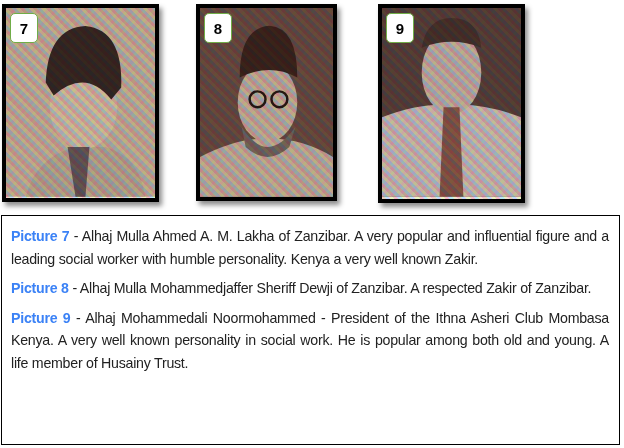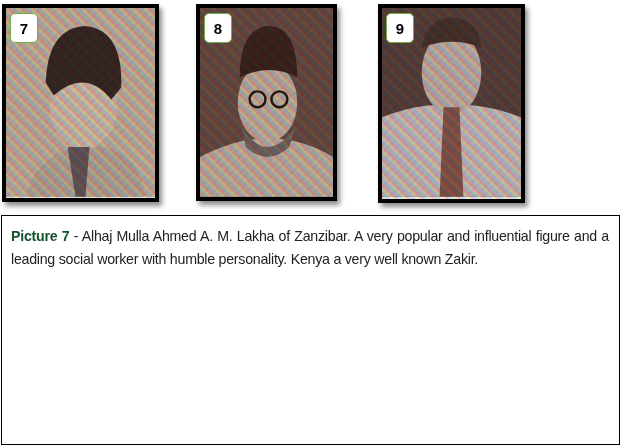--- a/index.html
+++ b/index.html
@@ -26,21 +26,21 @@
     display:flex; align-items:center; justify-content:center;
     font-weight:bold; font-size:15px; color:#000; z-index:2;
   }
   .caption-box {
     position:absolute; left:1px; top:215px; width:619px; height:230px;
     box-sizing:border-box; border:1px solid #000; background:#fff;
     padding:9px 10px 0 9px;
     font-size:14.2px; line-height:22.5px; color:#222;
   }
   .para { margin:0 0 7px 0; text-align:justify; letter-spacing:-0.25px; }
-  .para b { color:#14532d; }
+  .para b { color:#3b82f6; }
 </style>
 </head>
 <body>
 
 <div class="photo p7">
   <svg class="img" viewBox="0 0 150 190" preserveAspectRatio="none">
     <rect width="150" height="190" fill="#cdb9a8"></rect>
     <path d="M20 190 Q30 150 70 140 L100 140 Q135 150 140 190 Z" fill="#bfaea0"></path>
     <ellipse cx="78" cy="100" rx="34" ry="42" fill="#d9c6b4"></ellipse>
     <path d="M40 75 Q42 20 80 18 Q118 22 116 80 L106 92 Q80 60 48 88 Z" fill="#3a2a26"></path>
@@ -71,13 +71,15 @@
     <ellipse cx="70" cy="65" rx="30" ry="42" fill="#c9b8b2"></ellipse>
     <path d="M40 40 Q45 10 70 10 Q97 10 100 40 Q70 28 40 40 Z" fill="#4a3530"></path>
     <path d="M62 100 L78 100 L82 190 L58 190 Z" fill="#8a5a50"></path>
   </svg>
   <div class="halftone"></div>
   <div class="label">9</div>
 </div>
 
 <div class="caption-box">
   <p class="para"><b>Picture 7</b><span> - Alhaj  Mulla Ahmed A. M. Lakha of Zanzibar.   A very popular and influential figure and a leading social worker with humble personality.  Kenya a very well known Zakir.</span></p>
+  <p class="para"><b>Picture 8</b><span> - Alhaj Mulla Mohammedjaffer Sheriff Dewji of Zanzibar.  A respected Zakir of Zanzibar.</span></p>
+  <p class="para"><b>Picture 9</b><span> - Alhaj Mohammedali Noormohammed - President of the Ithna Asheri Club Mombasa Kenya.   A very well known personality in social work. He is popular among both old and young.  A life member of Husainy Trust.</span></p>
 </div>
 
 </body></html>

